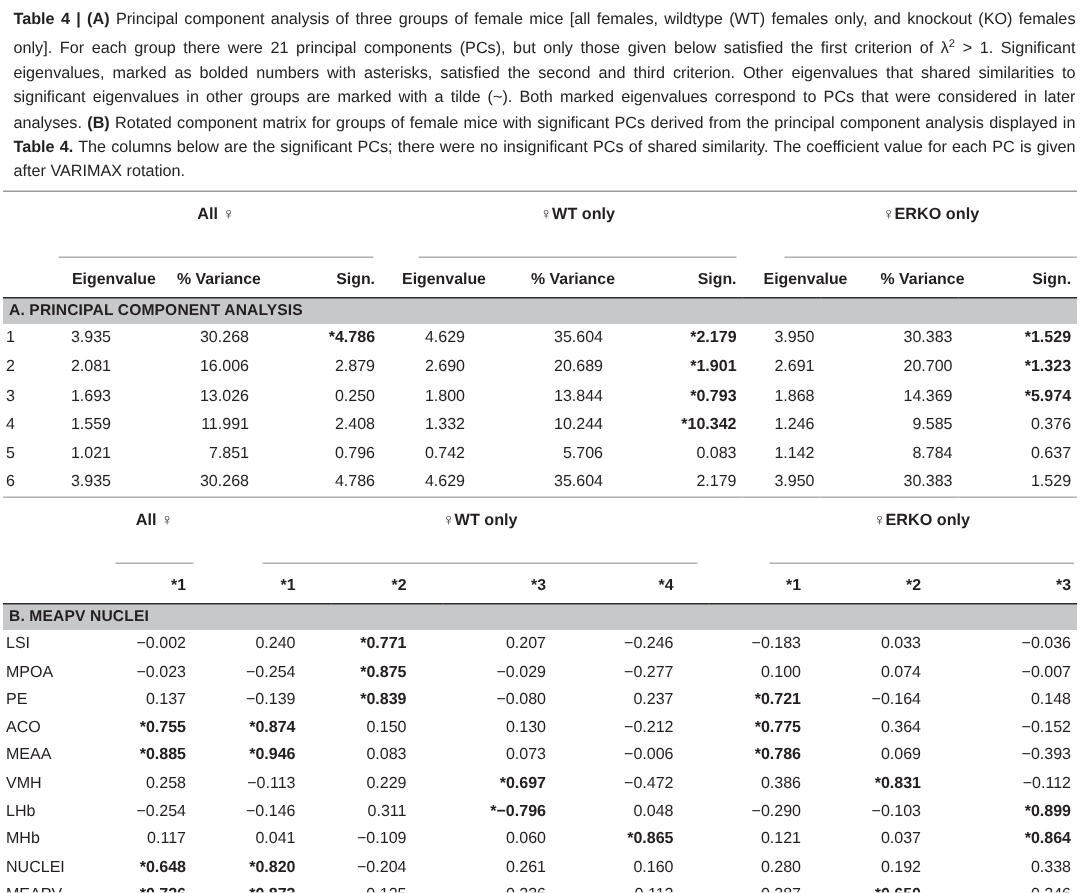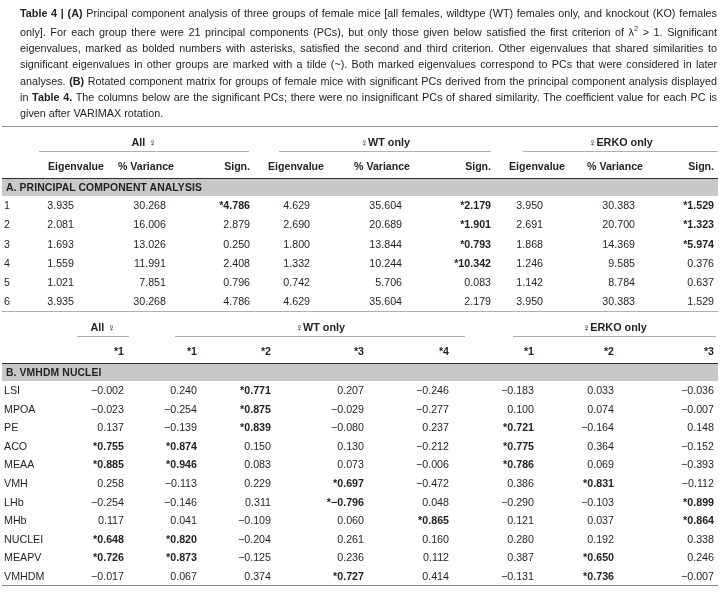--- a/index.html
+++ b/index.html
@@ -1,30 +1,30 @@
 <!DOCTYPE html>
 <html><head>
 <meta charset="utf-8">
 <style>
   * { box-sizing: border-box; margin: 0; padding: 0; }
   body { background: #ffffff; font-family: "Liberation Sans", sans-serif; }
   .page { position: relative; width: 720px; height: 595px; background: #fff; overflow: hidden;
           color: #231f20; }
-  .cap { margin: 5px 3px 0 20px; font-size: 10.8px; line-height: 16.3px; text-align: justify;
+  .cap { margin: 5px 3px 0 9px; font-size: 10.8px; line-height: 16.3px; text-align: justify;
          color: #232323; }
   .cap .b { font-weight: 700; }
   .cap sup { font-size: 7.5px; }
   .hr-top { height: 1px; background: #9a9a9a; margin: 4px 2px 0 2px; }
 
   table { border-collapse: collapse; table-layout: fixed; width: 716px; margin: 0 2px;
           font-size: 10.7px; color: #231f20; }
   th, td { white-space: nowrap; overflow: visible; }
 
   tr.grp th { font-weight: 700; padding-top: 9px; vertical-align: bottom; font-size: 10.8px; }
-  .gline { border-bottom: 1px solid #b0b0b0; padding-bottom: 3px; text-align: center; }
+  .gline { border-bottom: 1px solid #b0b0b0; padding-bottom: 22px; text-align: center; }
   .ga-all   { margin: 0 5px 0 5px; }
   .ga-wt    { margin: 0 4px 0 25px; }
   .ga-erko  { margin: 0 0 0 28px; }
   .gb-all   { width: 52px; margin: 0 auto; }
   .gb-wt    { margin: 0 8px 0 27px; }
   .gb-erko  { margin: 0 2px 0 40px; }
 
   tr.colh th { font-weight: 700; padding-top: 8px; padding-bottom: 6px; font-size: 10.6px; }
   .tblA tr.colh th.he { text-align: left;  padding-left: 14px; }
   .tblA tr.colh th.hv { text-align: right;  padding-left: 40px; margin-top: 47px; }
@@ -202,21 +202,21 @@
         <th>*1</th>
         <th>*1</th>
         <th>*2</th>
         <th>*3</th>
         <th>*4</th>
         <th>*1</th>
         <th>*2</th>
         <th>*3</th>
       </tr>
       <tr class="secbar">
-        <td colspan="9">B. VMHDM NUCLEI</td>
+        <td colspan="9">B. MEAPV NUCLEI</td>
       </tr>
     </thead>
     <tbody class="data">
         <tr>
           <td class="rowlabel">LSI</td>
           <td>−0.002</td>
           <td>0.240</td>
           <td class="sig">*0.771</td>
           <td>0.207</td>
           <td>−0.246</td>

